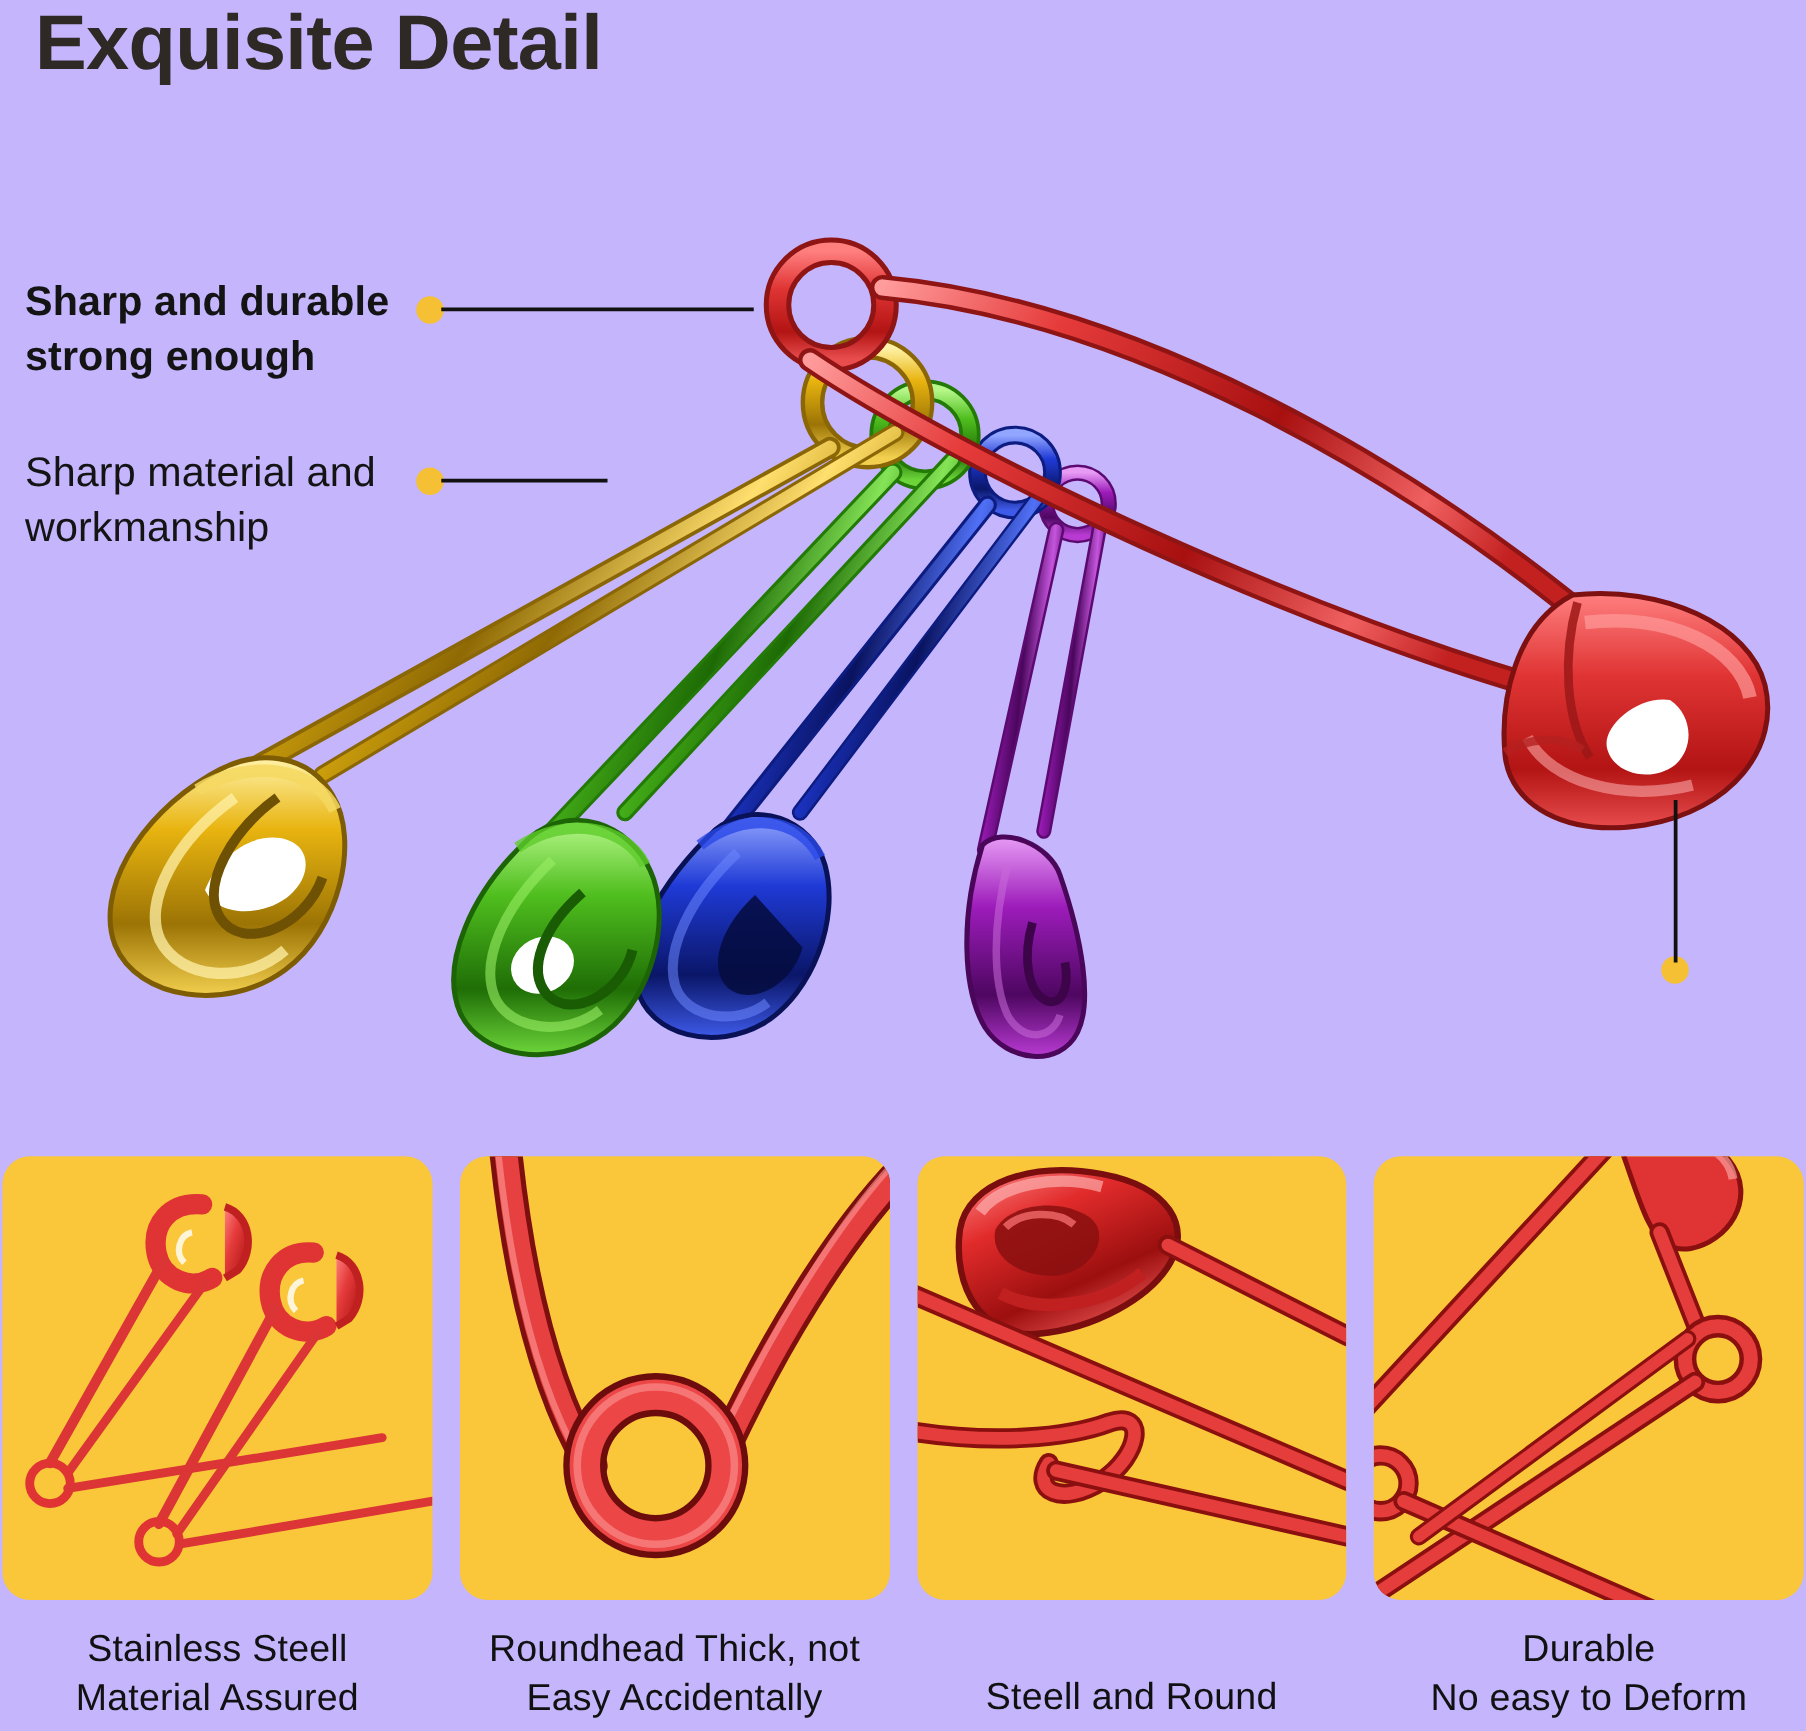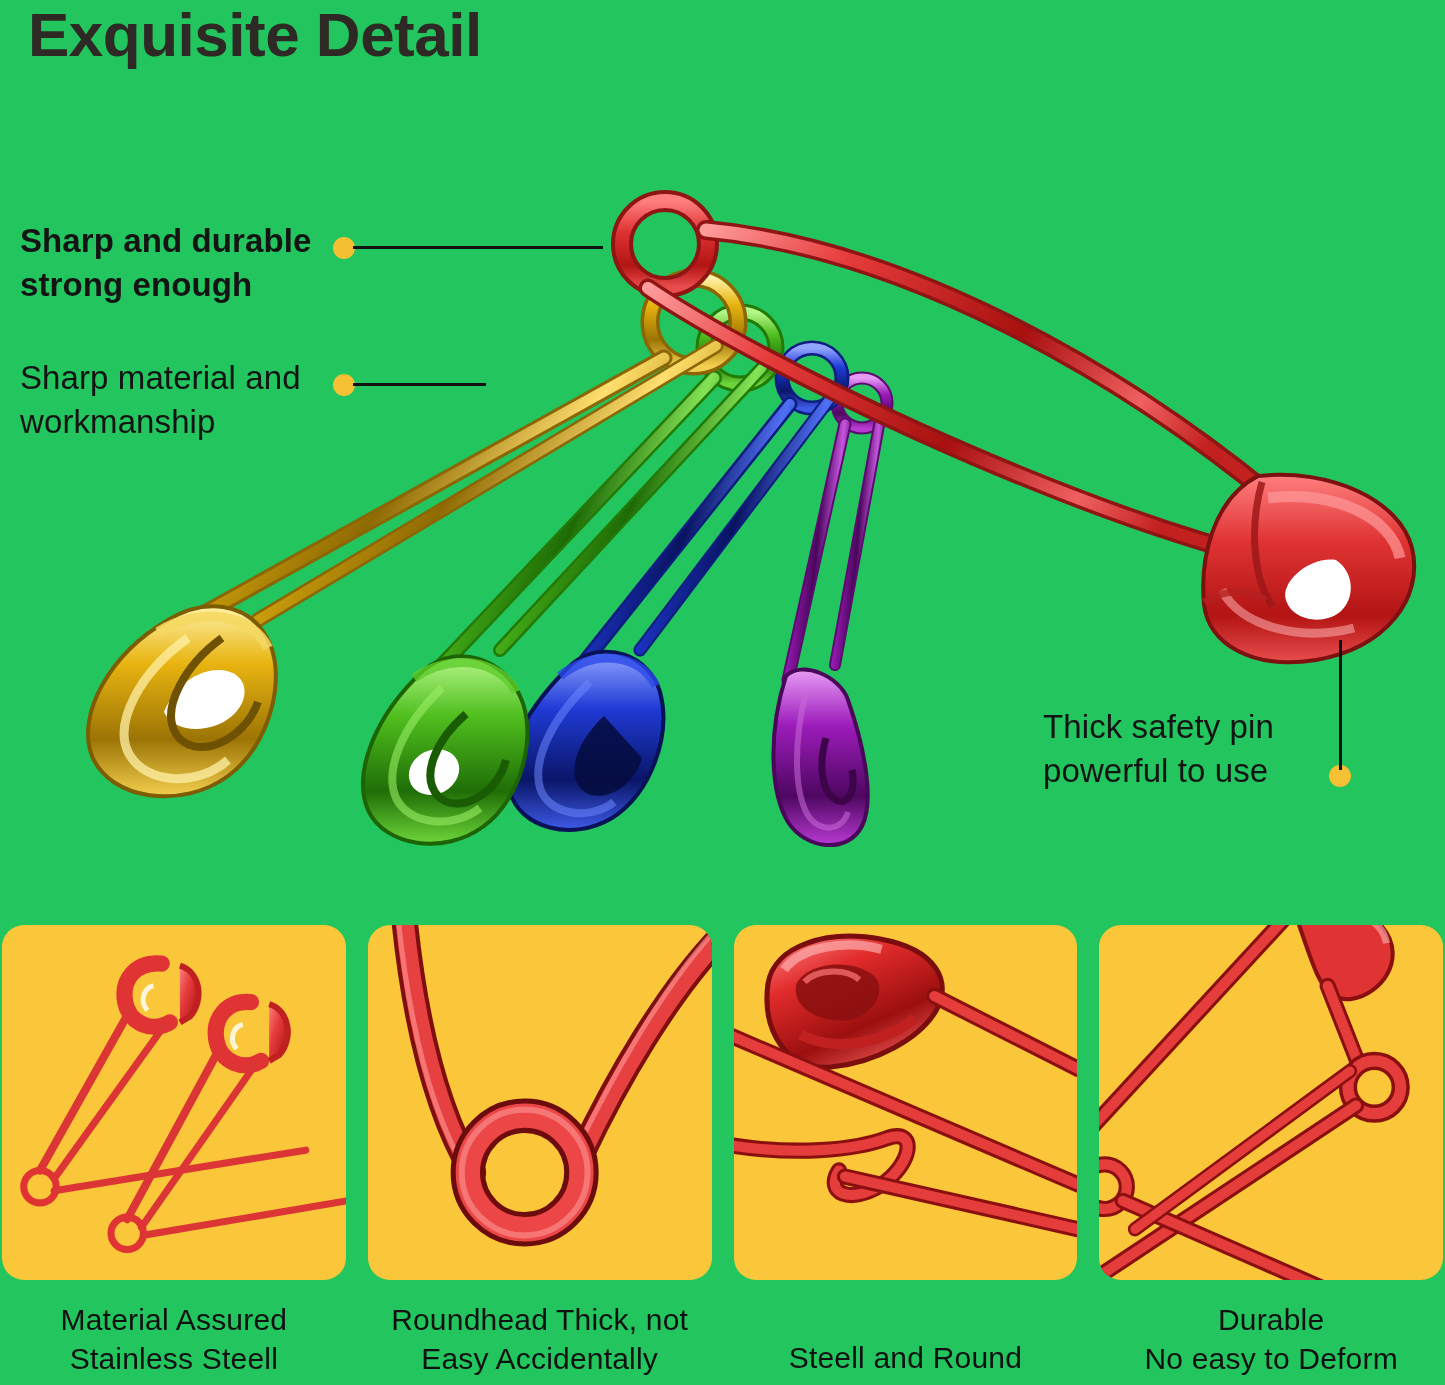--- a/index.html
+++ b/index.html
@@ -7,21 +7,21 @@
     padding: 0;
     background: #ffffff;
   }
   body {
     font-family: "Liberation Sans", sans-serif;
   }
   #page {
     position: relative;
     width: 1445px;
     height: 1385px;
-    background: #22c55e;
+    background: #c4b5fd;
     overflow: hidden;
   }
 
   
   #title {
     position: absolute;
     left: 28px;
     top: 2px;
     font-size: 62px;
     font-weight: 700;
@@ -313,21 +313,20 @@
   </div>
 
   <div id="callout-1" class="callout">Sharp and durable strong enough</div>
   <div id="dot-1" class="dot"></div>
   <div id="leader-1" class="leader"></div>
 
   <div id="callout-2" class="callout">Sharp material and workmanship</div>
   <div id="dot-2" class="dot"></div>
   <div id="leader-2" class="leader"></div>
 
-  <div id="callout-3" class="callout">Thick safety pin powerful to use</div>
   <div id="dot-3" class="dot"></div>
   <div id="leader-3" class="leader"></div>
 
   <div id="panels">
 
     <div class="panel">
       <svg viewBox="0 0 340 350" preserveAspectRatio="xMidYMid slice" xmlns="http://www.w3.org/2000/svg">
         <defs>
           <linearGradient id="p1r" x1="0" y1="0" x2="1" y2="1">
             <stop offset="0%" stop-color="#ff8080"></stop>
@@ -432,22 +431,22 @@
         <path d="M24 272 L 230 362" fill="none" stroke="#e53c3c" stroke-width="10" stroke-linecap="round"></path>
 
         <path d="M248 144 L 36 300" fill="none" stroke="#8a1010" stroke-width="14" stroke-linecap="round"></path>
         <path d="M248 144 L 36 300" fill="none" stroke="#e53c3c" stroke-width="9" stroke-linecap="round"></path>
       </svg>
     </div>
   </div>
 
   <div id="captions">
     <div class="caption">
+      <div>Stainless Steell</div>
       <div>Material Assured</div>
-      <div>Stainless Steell</div>
     </div>
     <div class="caption">
       <div>Roundhead Thick, not</div>
       <div>Easy Accidentally Opened</div>
     </div>
     <div class="caption" style="padding-top:38px;">
       <div>Steell and Round</div>
     </div>
     <div class="caption">
       <div>Durable</div>

